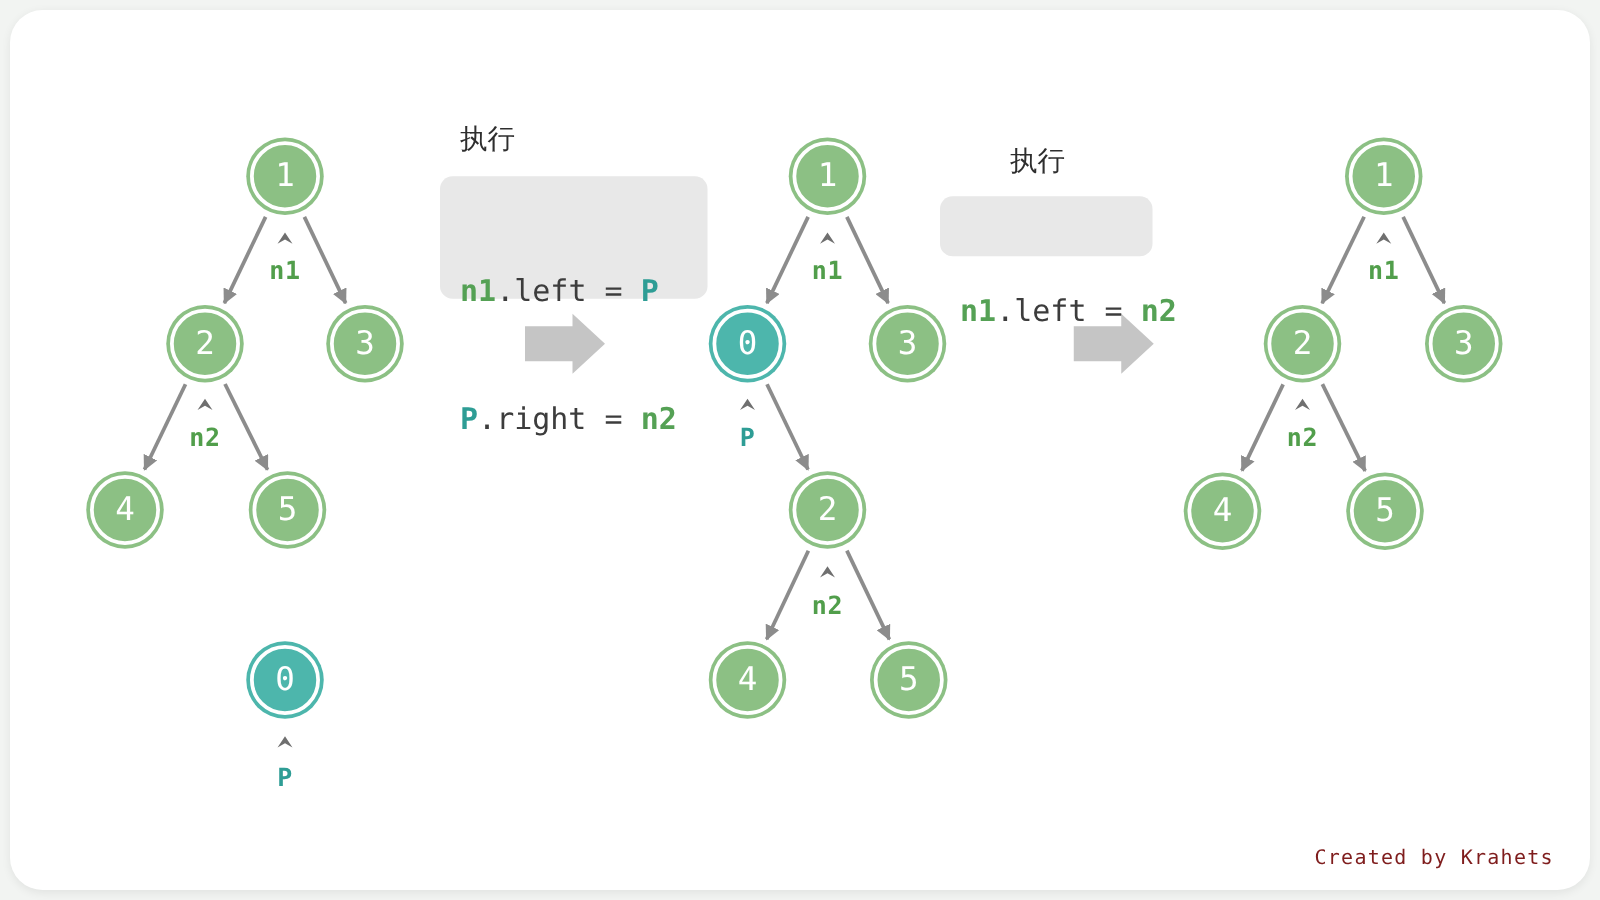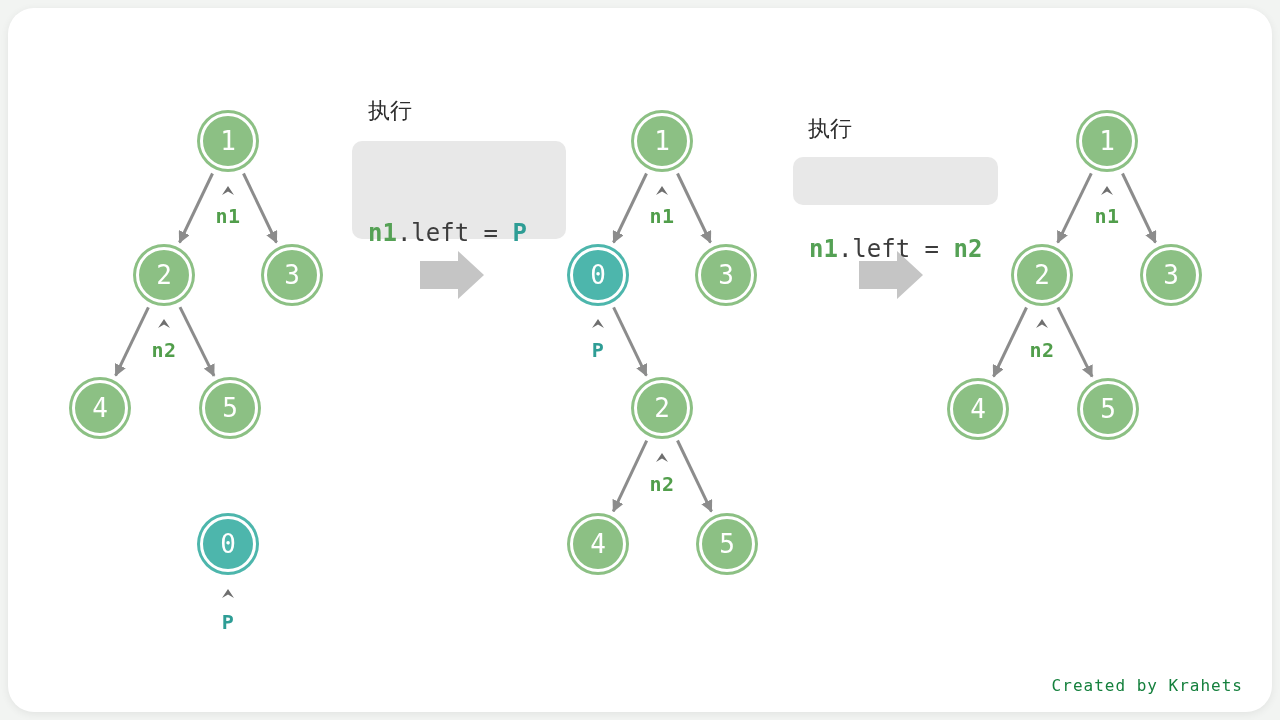--- a/index.html
+++ b/index.html
@@ -29,21 +29,21 @@
            color:#3c3c3c;white-space:pre;}
   .tk{font-weight:normal;}
   .tk.green{color:#55a155;font-weight:bold;}
   .tk.teal{color:#2e9d95;font-weight:bold;}
 
   .edge{stroke:#8c8c8c;stroke-width:3;fill:none;}
   .caret{fill:#6f6f6f;}
   .flow{fill:#c5c5c5;}
 
   .watermark{position:absolute;right:37px;top:676px;
-             font:16px "DejaVu Sans Mono",monospace;color:#15803d;letter-spacing:1px;}
+             font:16px "DejaVu Sans Mono",monospace;color:#7f1d1d;letter-spacing:1px;}
 </style>
 </head>
 <body>
 
 <div class="canvas">
   <div class="card"></div>
 
   <svg class="layer" width="1280" height="720" viewBox="0 0 1280 720">
     <defs>
       <marker id="ah" markerUnits="userSpaceOnUse" markerWidth="14" markerHeight="12" refX="11" refY="6" orient="auto">
@@ -112,21 +112,22 @@
   <div class="node green" style="left:1042px;top:275px">2</div>
   <div class="node green" style="left:1171px;top:275px">3</div>
   <div class="node green" style="left:978px;top:409px">4</div>
   <div class="node green" style="left:1108px;top:409px">5</div>
   <div class="ptr green" style="left:1107px;top:216px">n1</div>
   <div class="ptr green" style="left:1042px;top:350px">n2</div>
 
   <div class="exec" style="left:368px;top:96px">执行</div>
   <div class="codebox" style="left:352px;top:141px;width:214px;height:98px">
     <div><span class="tk green">n1</span><span class="tk">.left = </span><span class="tk teal">P</span></div>
+    <div><span class="tk teal">P</span><span class="tk">.right = </span><span class="tk green">n2</span></div>
   </div>
 
   <div class="exec" style="left:808px;top:114px">执行</div>
-  <div class="codebox" style="left:793px;top:157px;width:205px;height:48px">
+  <div class="codebox" style="left:752px;top:157px;width:170px;height:48px">
     <div><span class="tk green">n1</span><span class="tk">.left = </span><span class="tk green">n2</span></div>
   </div>
 
   <div class="watermark">Created by Krahets</div>
 </div>
 
 </body></html>

